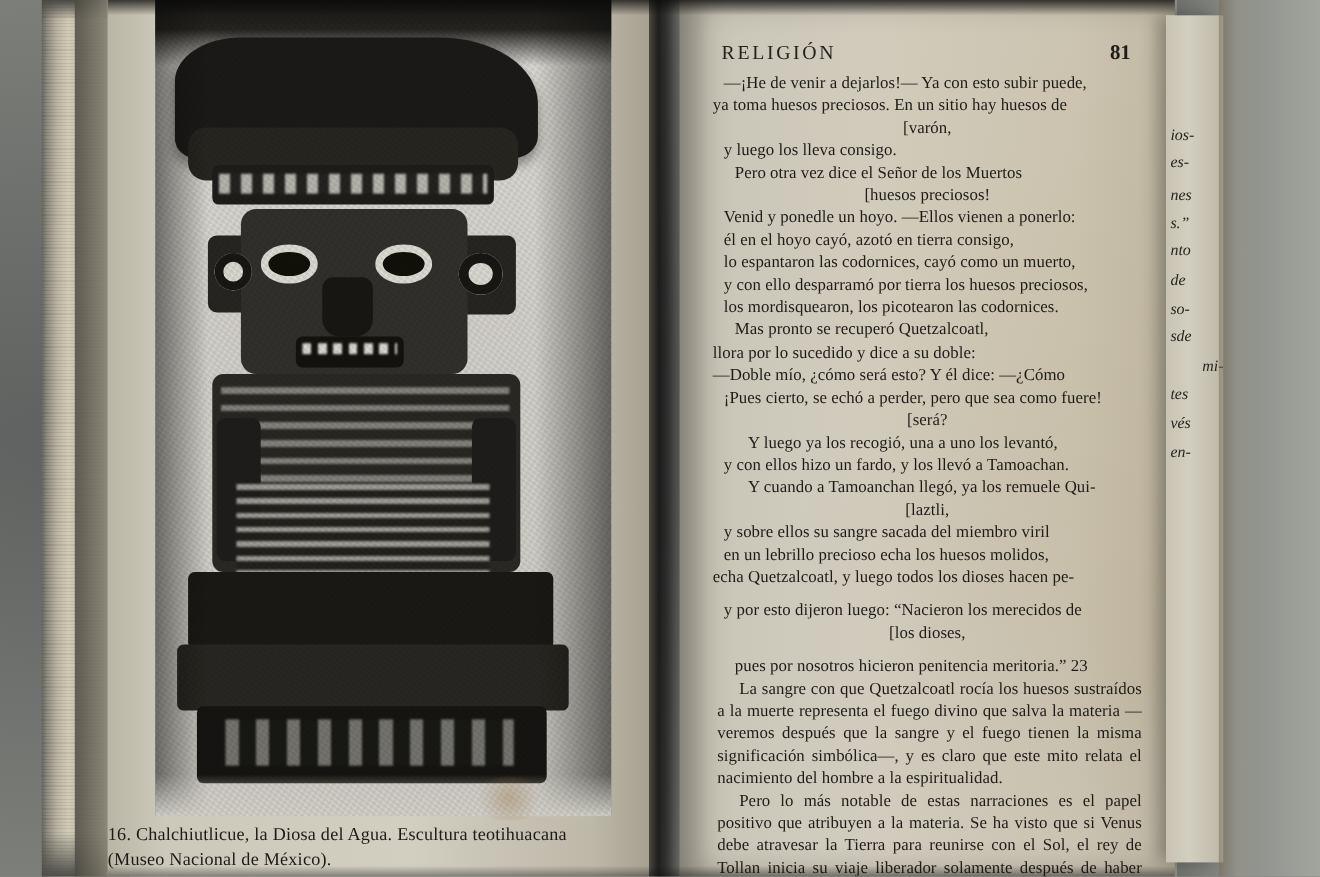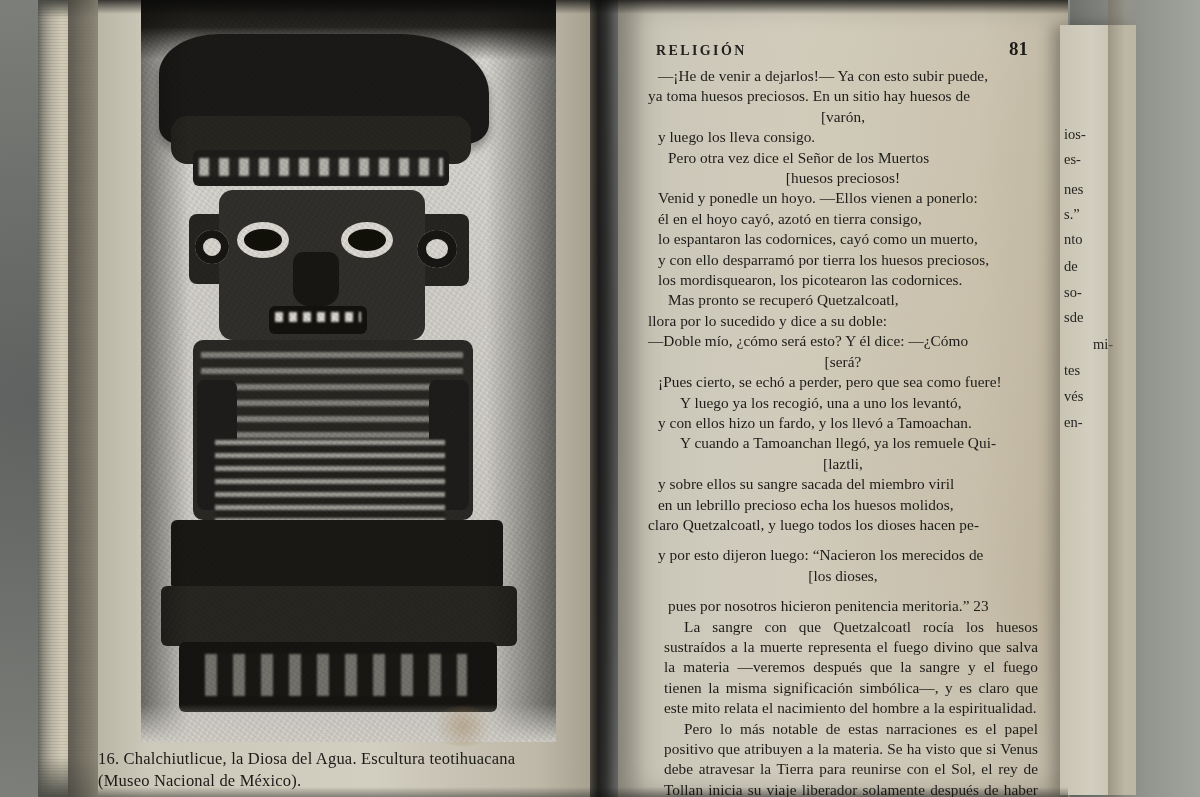--- a/index.html
+++ b/index.html
@@ -216,50 +216,51 @@
     background:
       radial-gradient(ellipse at 85% 20%, rgba(180,150,100,0.18) 0%, rgba(180,150,100,0) 60%),
       radial-gradient(ellipse at 95% 75%, rgba(160,130,90,0.20) 0%, rgba(160,130,90,0) 55%);
   }
   .running-head {
     position: absolute;
     left: 38px; top: 38px; width: 372px;
     display: flex; justify-content: space-between; align-items: baseline;
   }
   .rh-title {
-    font-size: 14px; letter-spacing: 2.4px; font-weight: 700; color:#23221e;
+    font-size: 18px; letter-spacing: 2.4px; font-weight: 400; color:#23221e;
   }
   .rh-folio {
     font-size: 19px; color:#1d1c19; font-weight:700;
   }
   .text-col {
     position: absolute;
     left: 30px; top: 66px; width: 390px;
     font-size: 15.3px;
     line-height: 1.335;
     color: #1d1c19;
     letter-spacing: 0.05px;
   }
-  .text-col p { margin: 0 0 0 16px; }
+  .text-col p { margin: 0 0 0 4px; }
   .ln { display:block; white-space: pre; }
   .ind1 { padding-left: 10px; }
   .ind2 { padding-left: 20px; }
   .ind3 { padding-left: 32px; }
   .ind-r { text-align: center; }
   .para { margin-top: 11px; text-align: justify; }
   .para.first-ind { text-indent: 20px; }
   .gap { height: 10px; }
 
   
   .page-far {
     position: absolute;
-    left: 1022px; top: 25px; width: 76px; height: 770px;
+    left: 1022px; top: 14px; width: 52px; height: 770px;
     background: linear-gradient(90deg, #c8c3b2 0%, #d3cfc0 40%, #bdb8a7 100%);
     box-shadow: -8px 0 14px rgba(0,0,0,0.28);
     overflow: hidden;
+    font-style: italic;
   }
   .page-far .frag {
     position:absolute; left: 4px; width: 54px;
     font-size: 14.5px; line-height: 1.37; color:#262521;
   }
   .curl {
     position:absolute; left: 1070px; top: 0; width: 34px; height: 797px;
     background: linear-gradient(90deg, rgba(120,110,90,0.55) 0%, rgba(170,160,140,0.25) 50%, rgba(120,112,95,0.0) 100%);
   }
   .top-dark-strip {
@@ -358,29 +359,29 @@
           <span class="ln ind2">Pero otra vez dice el Señor de los Muertos</span>
           <span class="ln ind-r">[huesos preciosos!</span>
           <span class="ln ind1">Venid y ponedle un hoyo. —Ellos vienen a ponerlo:</span>
           <span class="ln ind1">él en el hoyo cayó, azotó en tierra consigo,</span>
           <span class="ln ind1">lo espantaron las codornices, cayó como un muerto,</span>
           <span class="ln ind1">y con ello desparramó por tierra los huesos preciosos,</span>
           <span class="ln ind1">los mordisquearon, los picotearon las codornices.</span>
           <span class="ln ind2">Mas pronto se recuperó Quetzalcoatl,</span>
           <span class="ln">llora por lo sucedido y dice a su doble:</span>
           <span class="ln">—Doble mío, ¿cómo será esto? Y él dice: —¿Cómo</span>
+          <span class="ln ind1">¡Pues cierto, se echó a perder, pero que sea como fuere!</span>
           <span class="ln ind-r">[será?</span>
-          <span class="ln ind1">¡Pues cierto, se echó a perder, pero que sea como fuere!</span>
           <span class="ln ind3">Y luego ya los recogió, una a uno los levantó,</span>
           <span class="ln ind1">y con ellos hizo un fardo, y los llevó a Tamoachan.</span>
           <span class="ln ind3">Y cuando a Tamoanchan llegó, ya los remuele Qui-</span>
           <span class="ln ind-r">[laztli,</span>
           <span class="ln ind1">y sobre ellos su sangre sacada del miembro viril</span>
           <span class="ln ind1">en un lebrillo precioso echa los huesos molidos,</span>
-          <span class="ln">claro Quetzalcoatl, y luego todos los dioses hacen pe-</span>
+          <span class="ln">echa Quetzalcoatl, y luego todos los dioses hacen pe-</span>
           <div class="gap"></div>
           <span class="ln ind1">y por esto dijeron luego: “Nacieron los merecidos de</span>
           <span class="ln ind-r">[los dioses,</span>
           <div class="gap"></div>
           <span class="ln ind2">pues por nosotros hicieron penitencia meritoria.” 23</span>
         </div>
 
         <p class="para first-ind">La sangre con que Quetzalcoatl rocía los huesos sustraídos a la muerte representa el fuego divino que salva la materia —veremos después que la sangre y el fuego tienen la misma significación simbólica—, y es claro que este mito relata el nacimiento del hombre a la espiritualidad.</p>
         <p class="para first-ind">Pero lo más notable de estas narraciones es el papel positivo que atribuyen a la materia. Se ha visto que si Venus debe atravesar la Tierra para reunirse con el Sol, el rey de Tollan inicia su viaje liberador solamente después de haber completado el acto carnal. Por otra parte, Quetzalcoatl no alcanza el fin de su temeraria empresa</p>
       </div>

